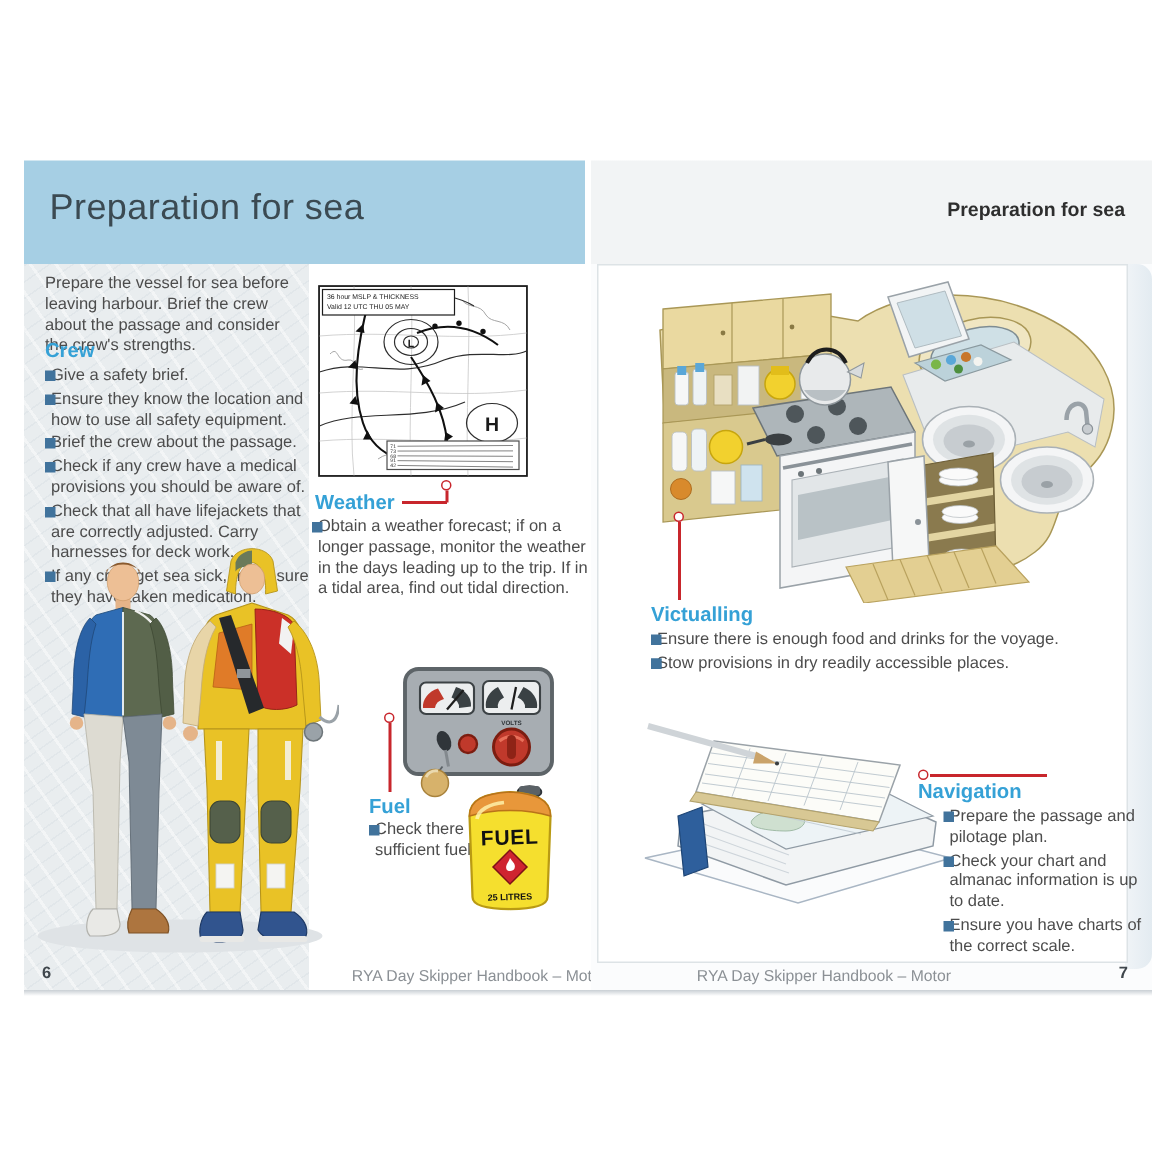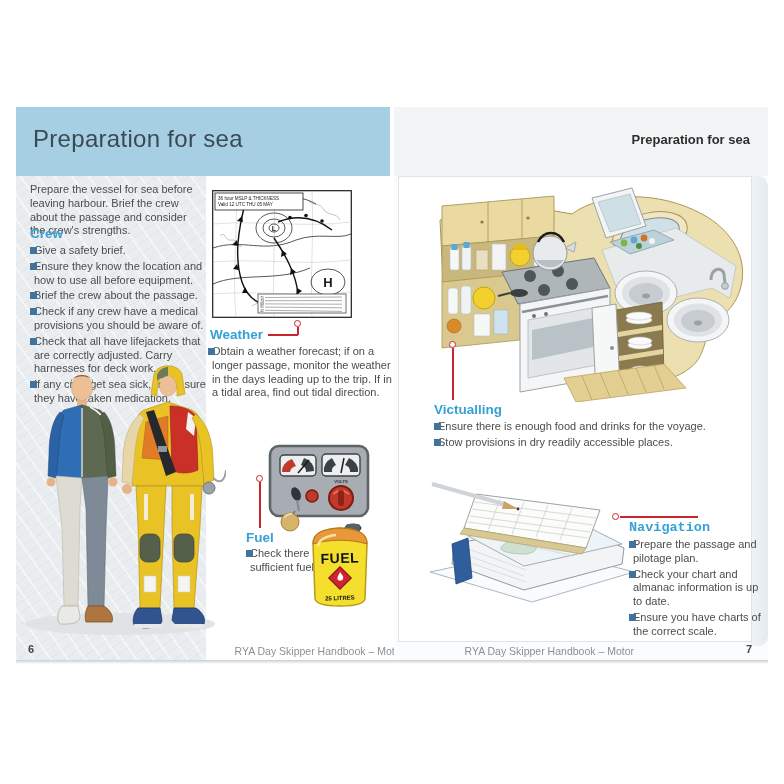--- a/index.html
+++ b/index.html
@@ -38,21 +38,21 @@
   .crew-h { position:absolute; left:14px; top:119px; }
   .crew-l { position:absolute; left:14px; top:137px; width:182px; }
 
   .weather-h { position:absolute; left:194px; top:220px; }
   .weather-p { position:absolute; left:192px; top:238px; width:184px; }
   .fuel-h { position:absolute; left:230px; top:423px; }
   .fuel-l { position:absolute; left:230px; top:440px; width:88px; }
 
   .vict-h { position:absolute; left:40px; top:295px; }
   .vict-l { position:absolute; left:40px; top:313px; width:332px; }
-  .nav-h { position:absolute; left:235px; top:413px;font-family:Liberation Mono, monospace; }
+  .nav-h { position:absolute; left:218px; top:413px; }
   .nav-l { position:absolute; left:235px; top:431px; width:132px; }
 
   
   .co-dot { position:absolute; width:7px; height:7px; border:1.6px solid #c8262c; border-radius:50%; background:#fff; }
   .co-v { position:absolute; width:1.6px; background:#c8262c; }
   .co-h { position:absolute; height:1.6px; background:#c8262c; }
 
   
   .pgnum { position:absolute; top:536px; font-size:11px; font-weight:bold; color:#3f464c; }
   .foot { position:absolute; top:538px; width:240px; text-align:right; font-size:10.5px; color:#8b9095; }
@@ -74,21 +74,21 @@
     <div class="band-left">
       <div class="page-title">Preparation for sea</div>
     </div>
     <div class="left-texture"></div>
 
     <p class="intro body-text">Prepare the vessel for sea before leaving harbour. Brief the crew about the passage and consider the crew's strengths.</p>
 
     <div class="crew-h h-cyan">Crew</div>
     <ul class="crew-l body-text blist">
       <li><span class="bullet"></span><span>Give a safety brief.</span></li>
-      <li><span class="bullet"></span><span>Ensure they know the location and how to use all before equipment.</span></li>
+      <li><span class="bullet"></span><span>Ensure they know the location and how to use all safety equipment.</span></li>
       <li><span class="bullet"></span><span>Brief the crew about the passage.</span></li>
       <li><span class="bullet"></span><span>Check if any crew have a medical provisions you should be aware of.</span></li>
       <li><span class="bullet"></span><span>Check that all have lifejackets that are correctly adjusted. Carry harnesses for deck work.</span></li>
       <li><span class="bullet"></span><span>If any crew get sea sick, make sure they have taken medication.</span></li>
     </ul>
 
     <svg class="chart-svg" width="140" height="128" viewBox="0 0 140 128">
       <rect x="0.7" y="0.7" width="138.6" height="126.6" fill="#ffffff" stroke="#1c1c1c" stroke-width="1.2"></rect>
       <g stroke="#c3c3c3" stroke-width="0.5" fill="none">
         <path d="M24,1 C26,42 20,90 24,127"></path>

